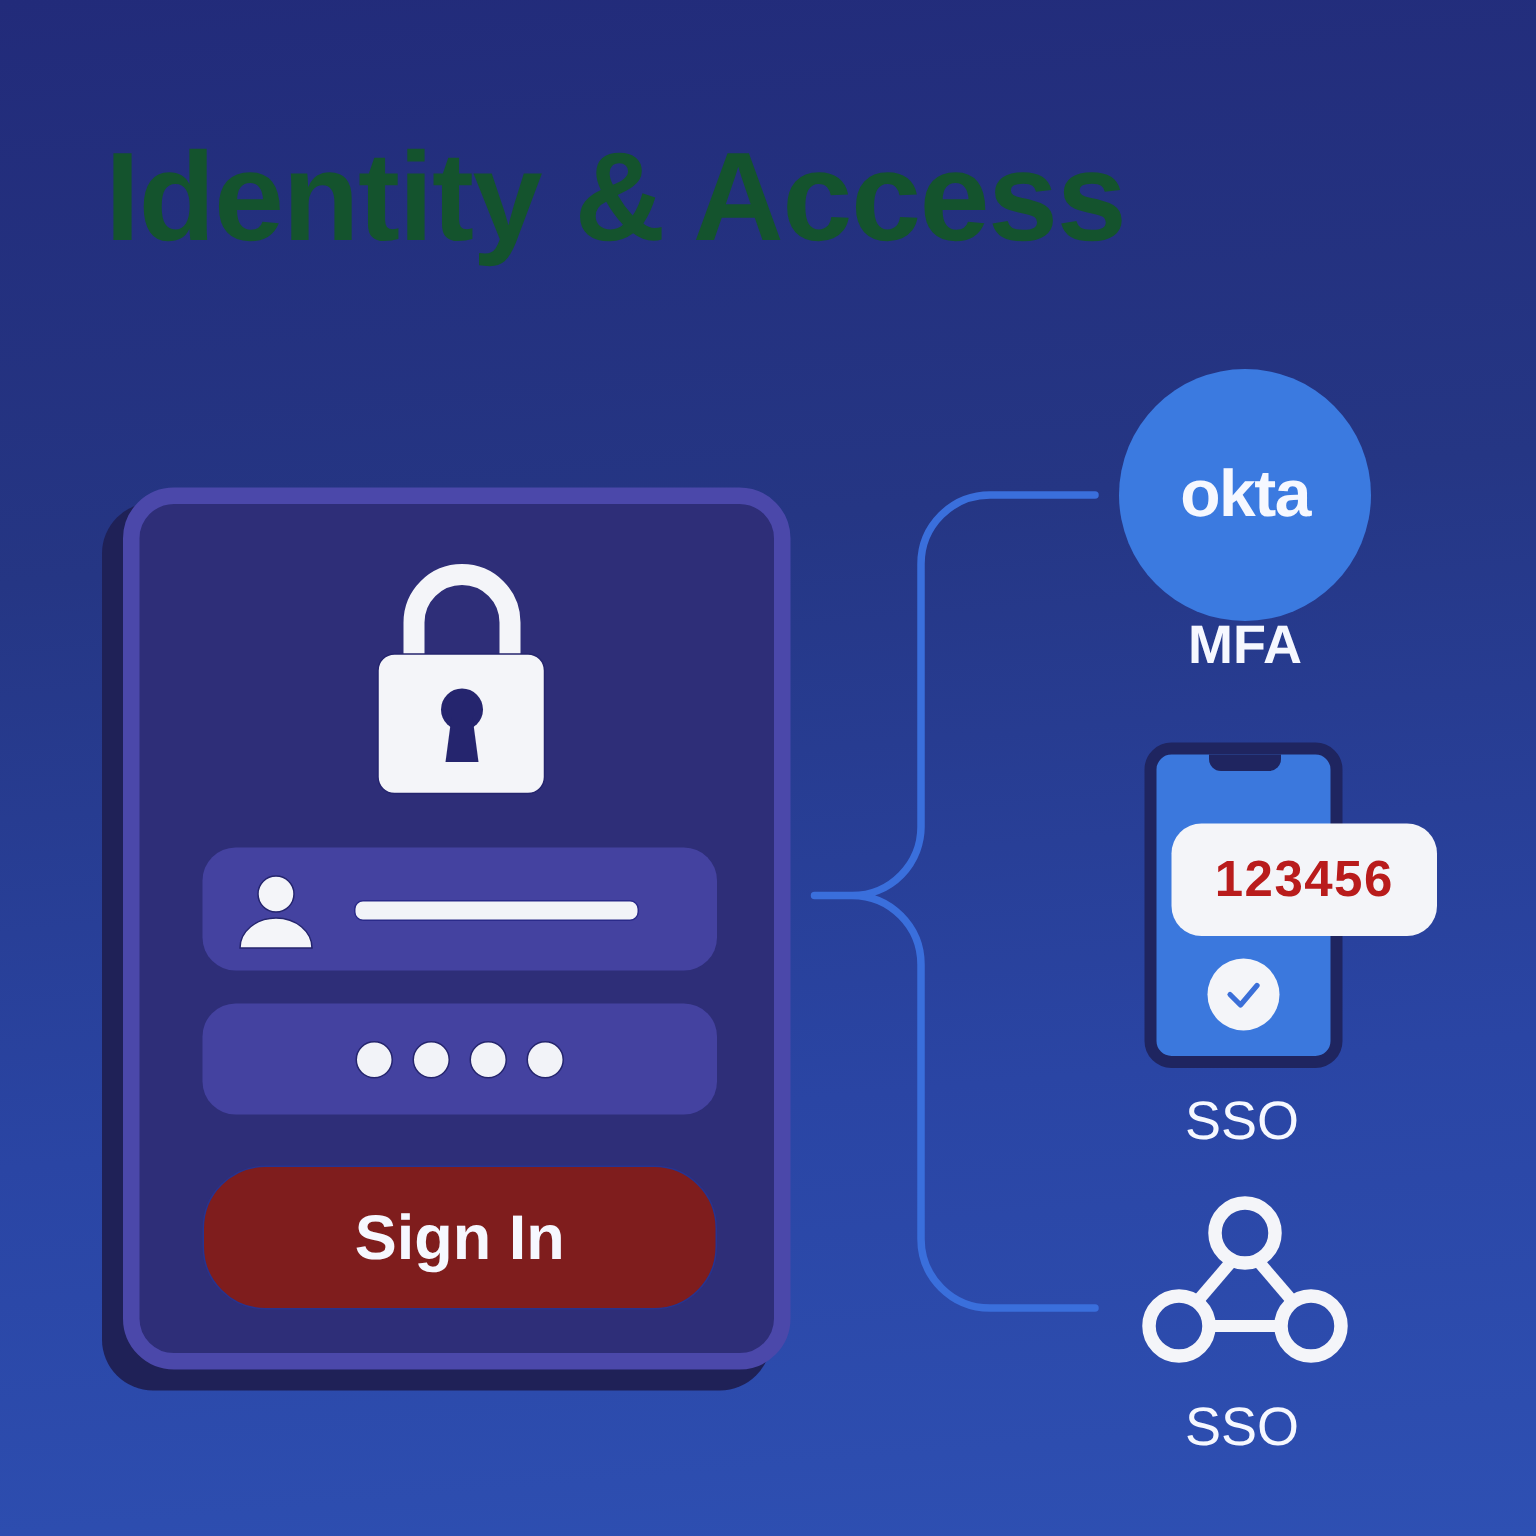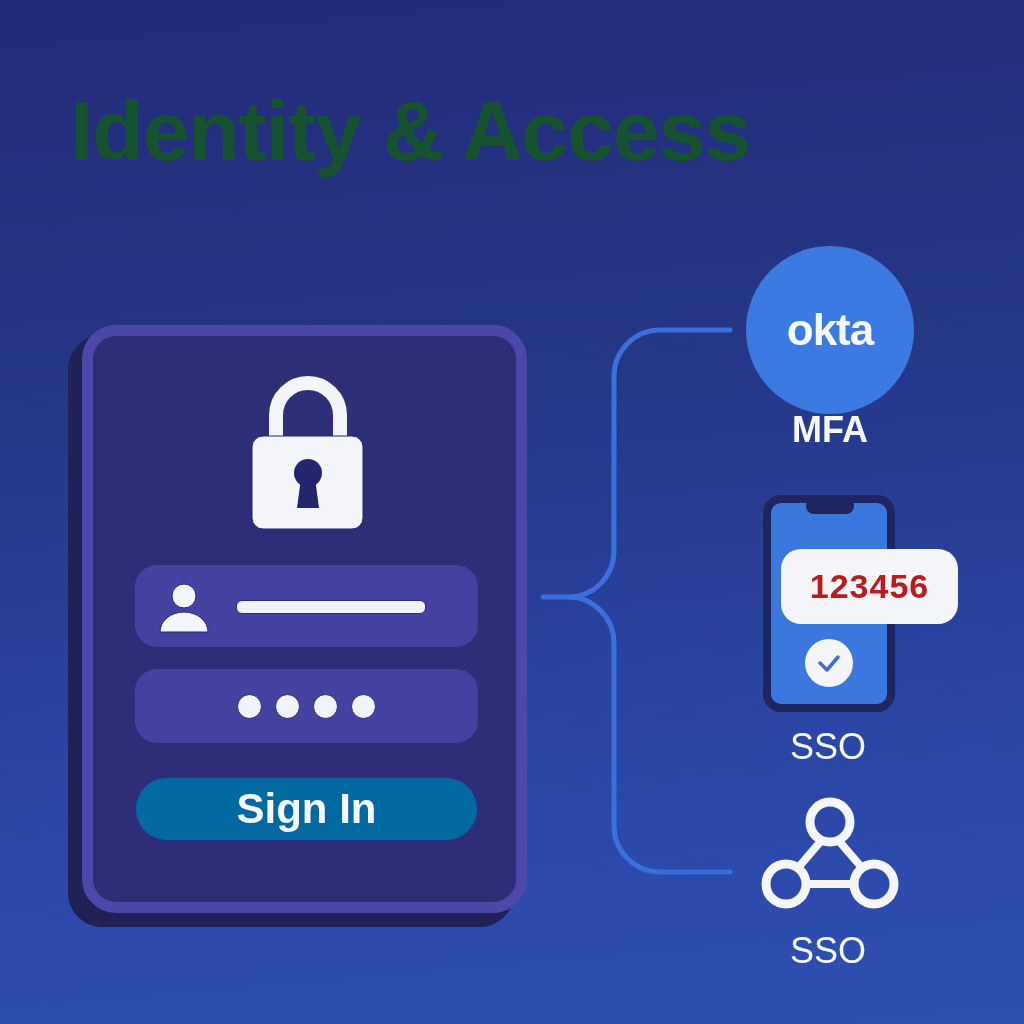--- a/index.html
+++ b/index.html
@@ -33,22 +33,22 @@
   .field.username { top: 565px; height: 82px; }
   .field.password { top: 669px; height: 74px; }
   .user-icon { position: absolute; left: 24px; top: 18px; width: 50px; height: 50px; }
   .user-bar {
     position: absolute; left: 101px; top: 35px; width: 188px; height: 12px;
     background: #f2f3f8; border-radius: 6px; border: 1px solid #2a2a8a;
   }
   .dots { position: absolute; left: 0; right: 0; top: 25px; display: flex; justify-content: center; gap: 13px; padding-left: 0; }
   .dot { width: 23px; height: 23px; border-radius: 50%; background: #f2f3f8; border: 1px solid #25256e; }
   .signin {
-    position: absolute; left: 135px; top: 777px; width: 343px; height: 64px;
-    background: #0369a1; border-radius: 42px; border: 1px solid #27338f; box-sizing: border-box;
+    position: absolute; left: 135px; top: 777px; width: 343px; height: 96px;
+    background: #7f1d1d; border-radius: 42px; border: 1px solid #27338f; box-sizing: border-box;
     display: flex; align-items: center; justify-content: center;
     font-size: 42px; font-weight: bold; color: #f6f8ff; cursor: pointer;
   }
 
   
   .brace { position: absolute; left: 0; top: 0; width: 1024px; height: 1024px; pointer-events: none; }
 
   
   .okta {
     position: absolute; left: 746px; top: 246px; width: 168px; height: 168px; border-radius: 50%;

